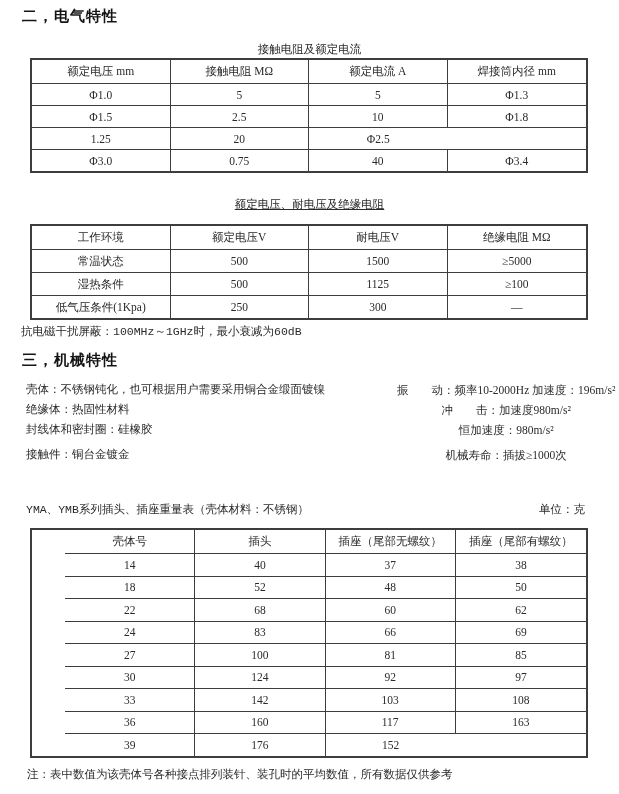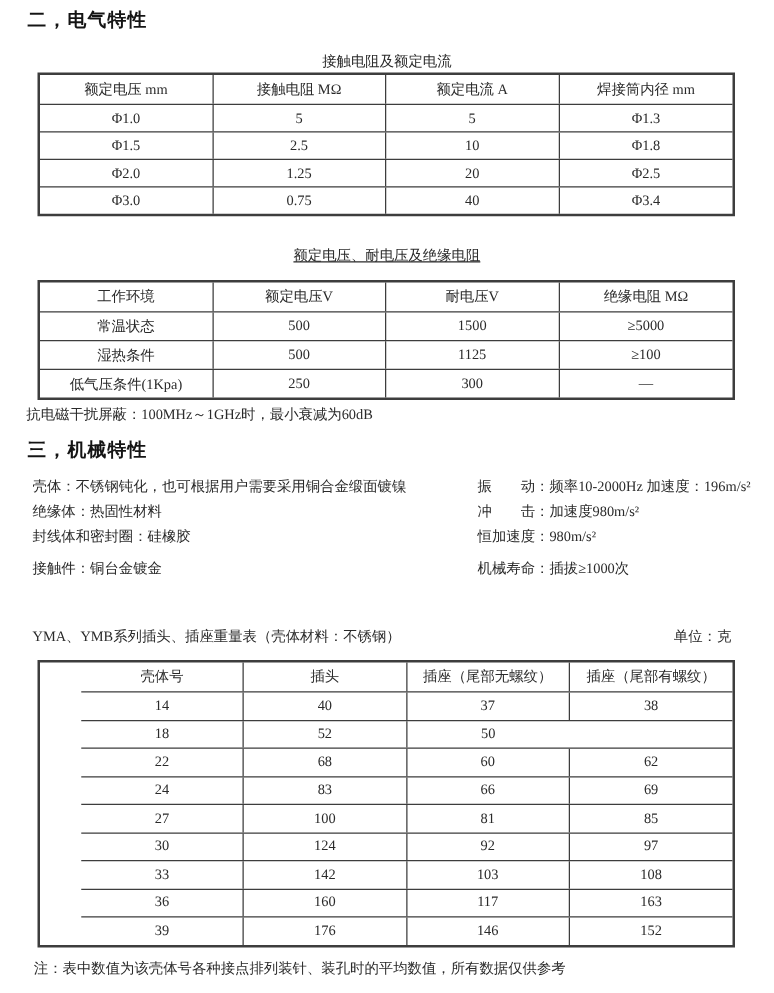--- a/index.html
+++ b/index.html
@@ -11,21 +11,21 @@
   .h-sec{
     position:absolute;
     font-family:"Liberation Sans","DejaVu Sans",sans-serif;
     font-weight:bold;font-size:15px;color:#141414;letter-spacing:1px;
   }
   .caption{
     position:absolute;left:0;width:619px;text-align:center;
     font-size:11.5px;color:#2a2a2a;
   }
   .smalltext{
-    position:absolute;font-size:11.5px;color:#2a2a2a;white-space:nowrap;
+    position:absolute;font-size:11.5px;color:#2a2a2a;white-space:nowrap;font-family:Liberation Mono, monospace;
   }
   .dtable{
     position:absolute;left:30px;width:558px;
     border:2px solid #3d3d3d;background:#fff;box-sizing:border-box;
   }
   .tr{display:grid;grid-template-columns:repeat(4,1fr);}
   .tr + .tr{border-top:1px solid #3d3d3d;}
   .td{
     border-right:1px solid #3d3d3d;
     display:flex;align-items:center;justify-content:center;
@@ -61,21 +61,20 @@
         <div class="td">5</div>
         <div class="td">Φ1.3</div>
       </div>
       <div class="tr">
         <div class="td">Φ1.5</div>
         <div class="td">2.5</div>
         <div class="td">10</div>
         <div class="td">Φ1.8</div>
       </div>
       <div class="tr">
-        <div class="td">Φ2.0</div>
         <div class="td">1.25</div>
         <div class="td">20</div>
         <div class="td">Φ2.5</div>
       </div>
       <div class="tr">
         <div class="td">Φ3.0</div>
         <div class="td">0.75</div>
         <div class="td">40</div>
         <div class="td">Φ3.4</div>
       </div>
@@ -107,28 +106,28 @@
         <div class="td">250</div>
         <div class="td">300</div>
         <div class="td">—</div>
       </div>
     </div>
 
   <div class="smalltext" style="left:21px;top:324px;">抗电磁干扰屏蔽：100MHz～1GHz时，最小衰减为60dB</div>
 
   <div class="h-sec" style="left:22px;top:351px;">三，机械特性</div>
 
-  <div class="spec-col" style="left:26px;">
+  <div class="spec-col" style="left:26px;font-family:Liberation Mono, monospace;">
       <div>壳体：不锈钢钝化，也可根据用户需要采用铜合金缎面镀镍</div>
       <div>绝缘体：热固性材料</div>
       <div>封线体和密封圈：硅橡胶</div>
       <div>接触件：铜台金镀金</div>
     </div>
 
-  <div class="spec-col" style="left:382px;">
+  <div class="spec-col" style="left:397px;text-align:center;">
       <div>振　　动：频率10-2000Hz 加速度：196m/s²</div>
       <div>冲　　击：加速度980m/s²</div>
       <div>恒加速度：980m/s²</div>
       <div>机械寿命：插拔≥1000次</div>
     </div>
 
   <div class="smalltext" style="left:26px;top:502px;">YMA、YMB系列插头、插座重量表（壳体材料：不锈钢）</div>
 
   <div class="smalltext unit-label" style="top:502px;">单位：克</div>
 
@@ -141,20 +140,21 @@
       </div>
       <div class="tr">
         <div class="td">14</div>
         <div class="td">40</div>
         <div class="td">37</div>
         <div class="td">38</div>
       </div>
       <div class="tr">
         <div class="td">18</div>
         <div class="td">52</div>
+        <div class="td">48</div>
         <div class="td">50</div>
       </div>
       <div class="tr">
         <div class="td">22</div>
         <div class="td">68</div>
         <div class="td">60</div>
         <div class="td">62</div>
       </div>
       <div class="tr">
         <div class="td">24</div>
@@ -182,20 +182,19 @@
       </div>
       <div class="tr">
         <div class="td">36</div>
         <div class="td">160</div>
         <div class="td">117</div>
         <div class="td">163</div>
       </div>
       <div class="tr">
         <div class="td">39</div>
         <div class="td">176</div>
-        <div class="td">146</div>
         <div class="td">152</div>
       </div>
     </div>
 
   <div class="smalltext" style="left:27px;top:767px;">注：表中数值为该壳体号各种接点排列装针、装孔时的平均数值，所有数据仅供参考</div>
 
 </div>
 
 </body></html>

